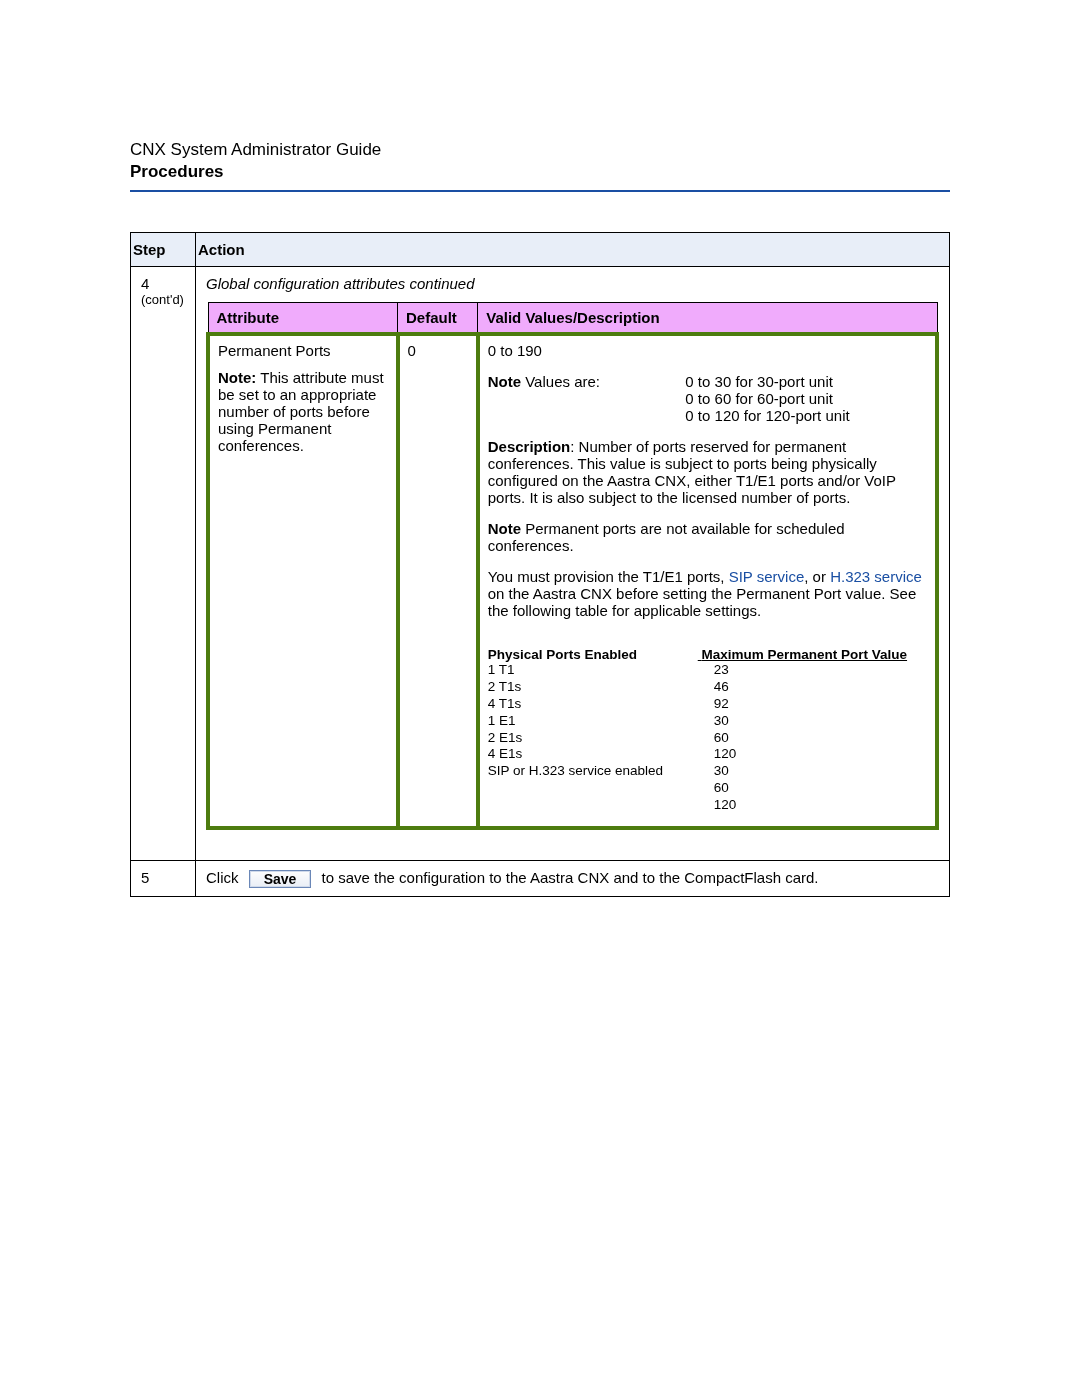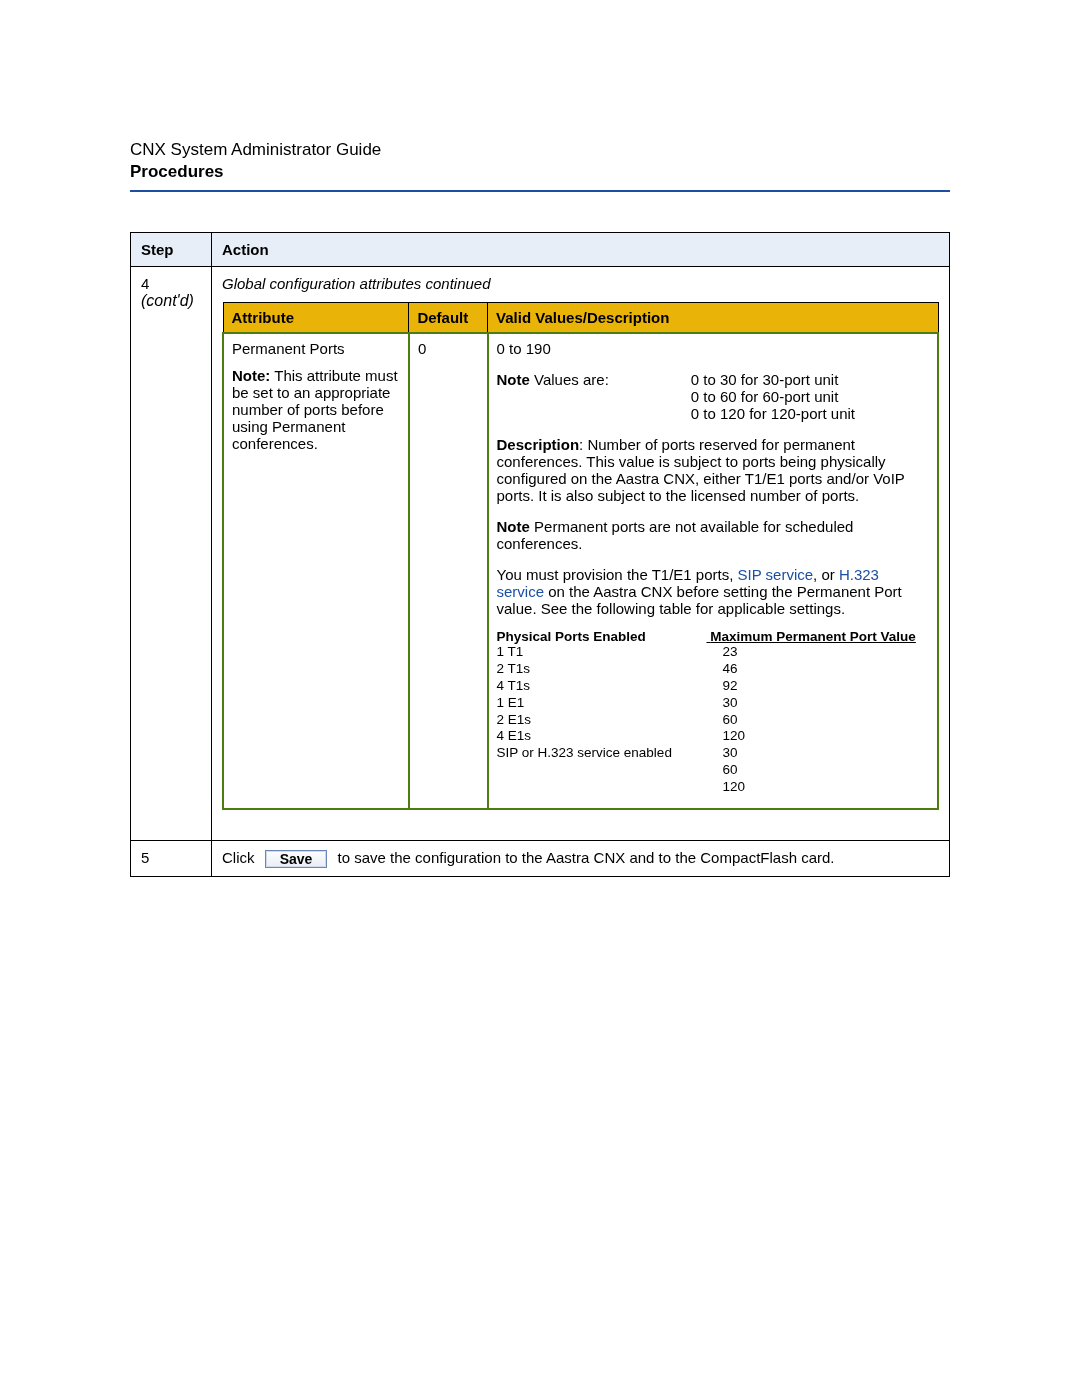--- a/index.html
+++ b/index.html
@@ -33,71 +33,70 @@
   }
   table.outer {
     width: 100%;
     border-collapse: collapse;
     border: 1px solid #000;
   }
   table.outer > thead > tr > th {
     background: #e8eef8;
     text-align: left;
     font-weight: bold;
-    padding: 8px 10px;
+    padding: 8px 2px;
     border: 1px solid #000;
     font-size: 15px;
   }
   table.outer > tbody > tr > td {
     border: 1px solid #000;
     padding: 8px 10px;
     vertical-align: top;
     font-size: 15px;
   }
   .step-num {
     font-size: 15px;
   }
   .contd {
-    font-size: 16px;
-    font-style: italic;
+    font-size: 13px;
   }
   .italic {
     font-style: italic;
     margin-bottom: 10px;
   }
   table.inner {
     width: 100%;
     border-collapse: collapse;
     margin-top: 6px;
   }
   table.inner th {
-    background: #eab308;
+    background: #f0abfc;
     text-align: left;
     font-weight: bold;
     padding: 6px 8px;
     border: 1px solid #000;
     font-size: 15px;
   }
   table.inner td {
-    border: 2px solid #4d7c0f;
+    border: 4px solid #4d7c0f;
     padding: 6px 8px;
     vertical-align: top;
     font-size: 15px;
   }
   .col-attr { width: 26%; }
   .col-default { width: 11%; }
   .col-desc { width: 63%; }
   .note-label { font-weight: bold; }
   .desc-block { margin-top: 14px; gap: 45px; }
   .link { color: #1a4fa3; }
   .subhead {
     font-weight: bold;
     text-decoration: underline;
     font-size: 13.5px;
-    margin-top: 12px;
+    margin-top: 28px;
   }
   .minitable {
     display: grid;
     grid-template-columns: 220px auto;
     font-size: 13.5px;
     line-height: 1.25;
     column-gap: 6px;
   }
   .save-btn {
     display: inline-block;

